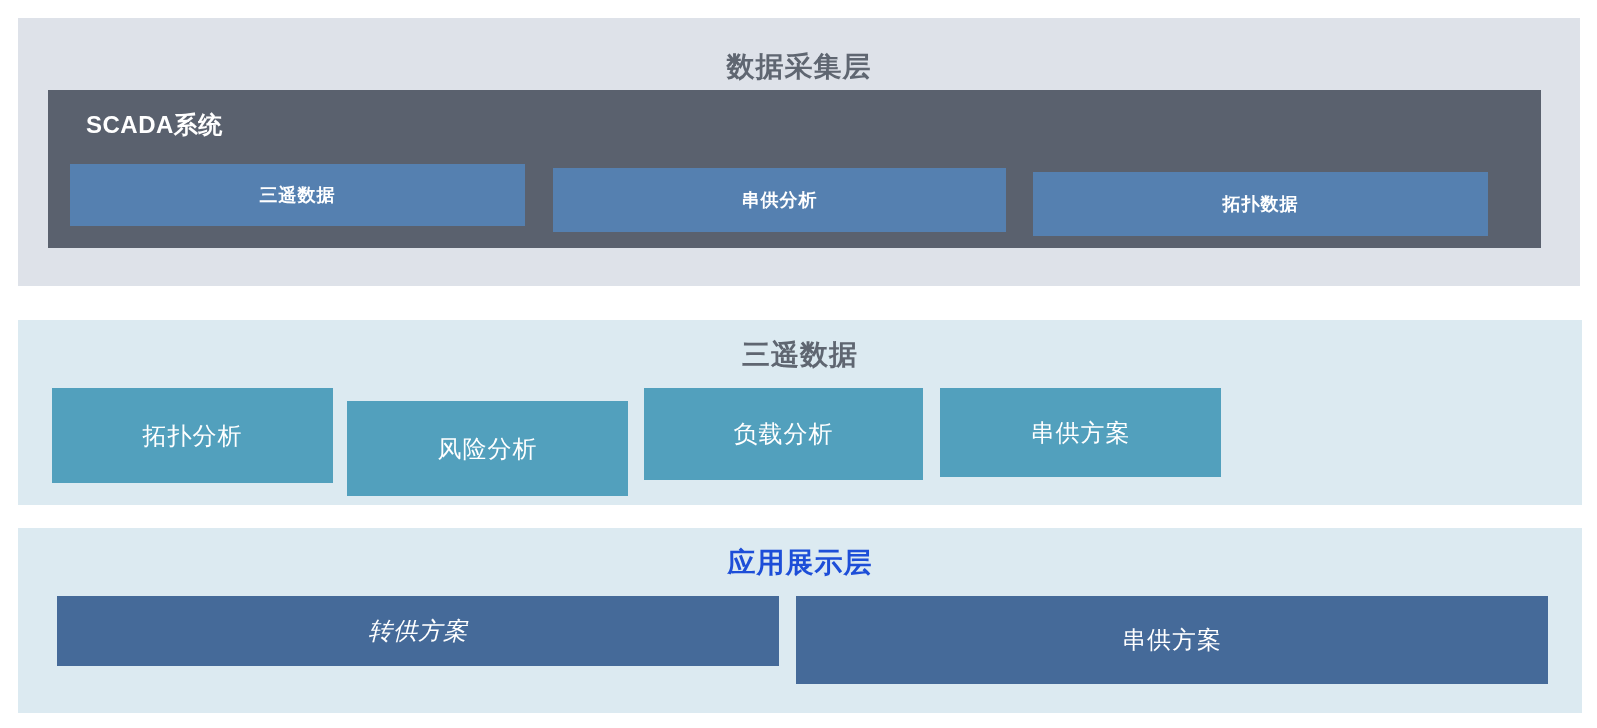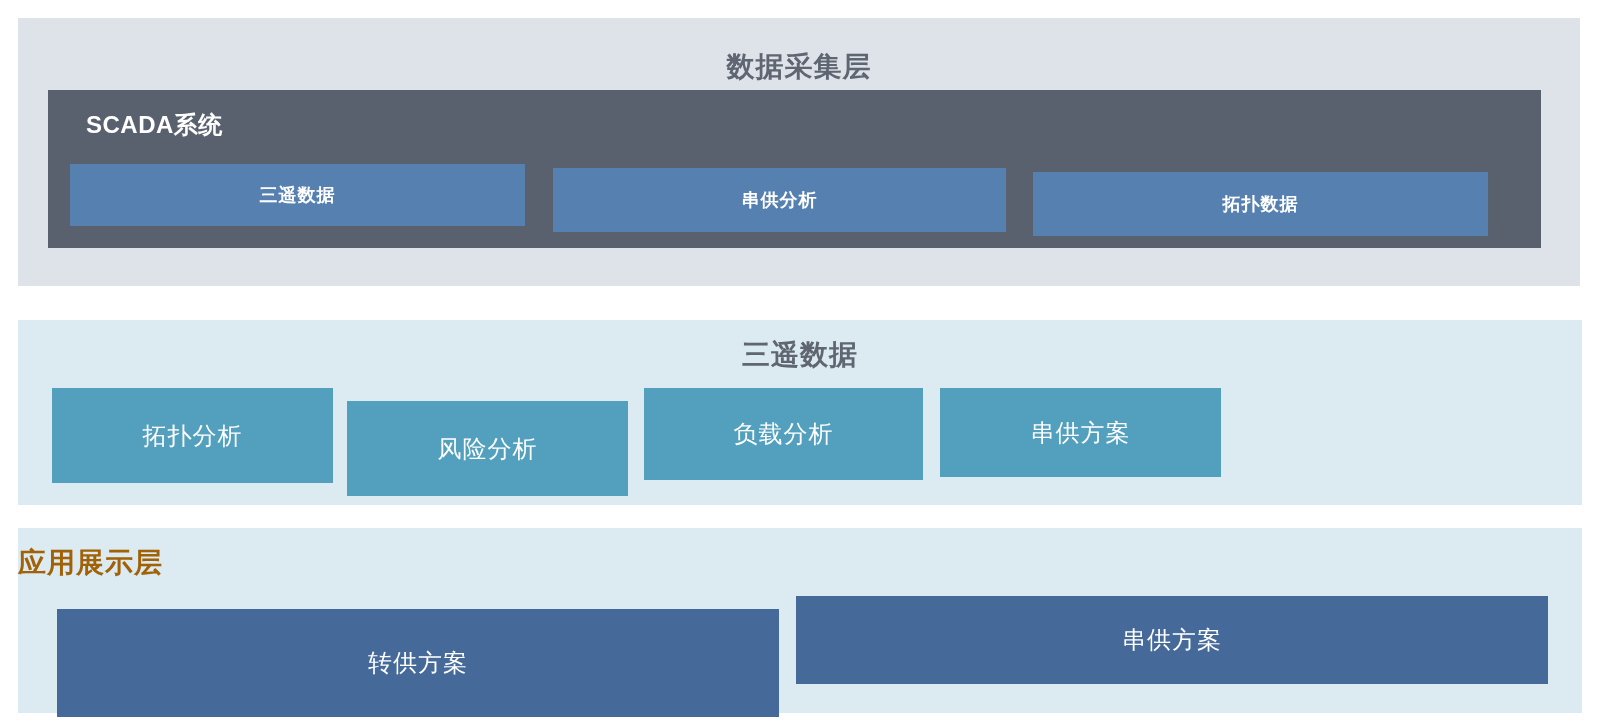--- a/index.html
+++ b/index.html
@@ -131,45 +131,45 @@
     top: 528px;
     width: 1564px;
     height: 185px;
     background: #dceaf1;
   }
   .layer-app-title {
     position: absolute;
     left: 0;
     top: 16px;
     width: 100%;
-    text-align: left;
+    text-align: center;
     font-size: 28px;
     font-weight: bold;
-    color: #a16207;
+    color: #1d4ed8;
     letter-spacing: 1px;
   }
   .app-row {
     position: absolute;
     left: 39px;
     top: 68px;
     width: 1492px;
     height: 92px;
   }
   .chip-app {
     position: absolute;
     background: #456a99;
     color: #ffffff;
     font-size: 24px;
     font-weight: normal;
     display: flex;
     align-items: center;
     justify-content: center;
     letter-spacing: 1px;
   }
-  .chip-app.p0 { left: 0px;   top: 13px; width: 722px; height: 108px; }
+  .chip-app.p0 { left: 0px;   top: 0px; width: 722px; height: 70px; font-style: italic; }
   .chip-app.p1 { left: 739px; top: 0px; width: 752px; height: 88px; }
 </style>
 </head>
 <body>
 
 <div class="canvas">
 
   <section class="layer-acq">
     <div class="layer-acq-title">数据采集层</div>
 

